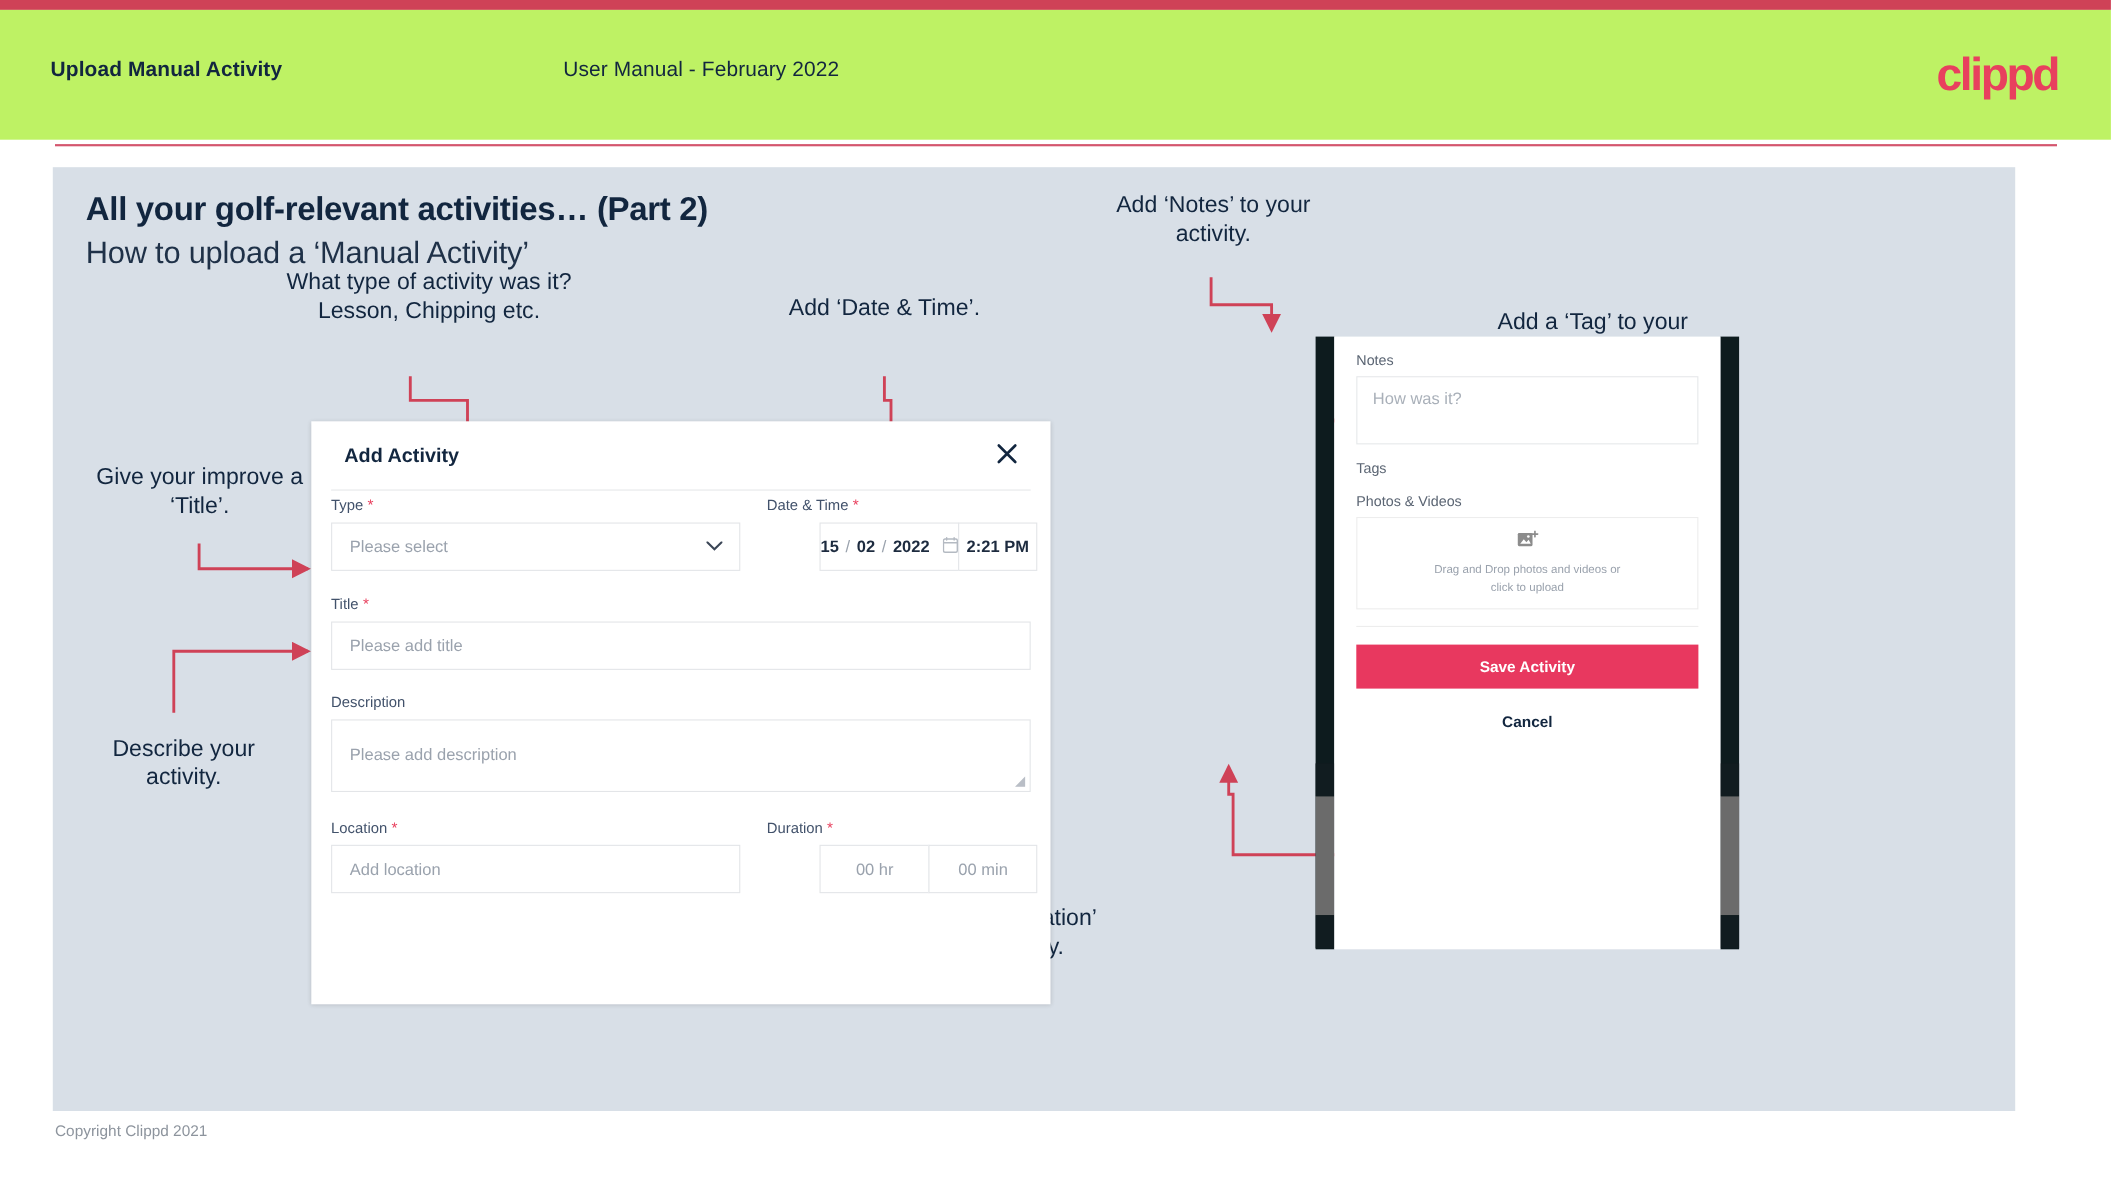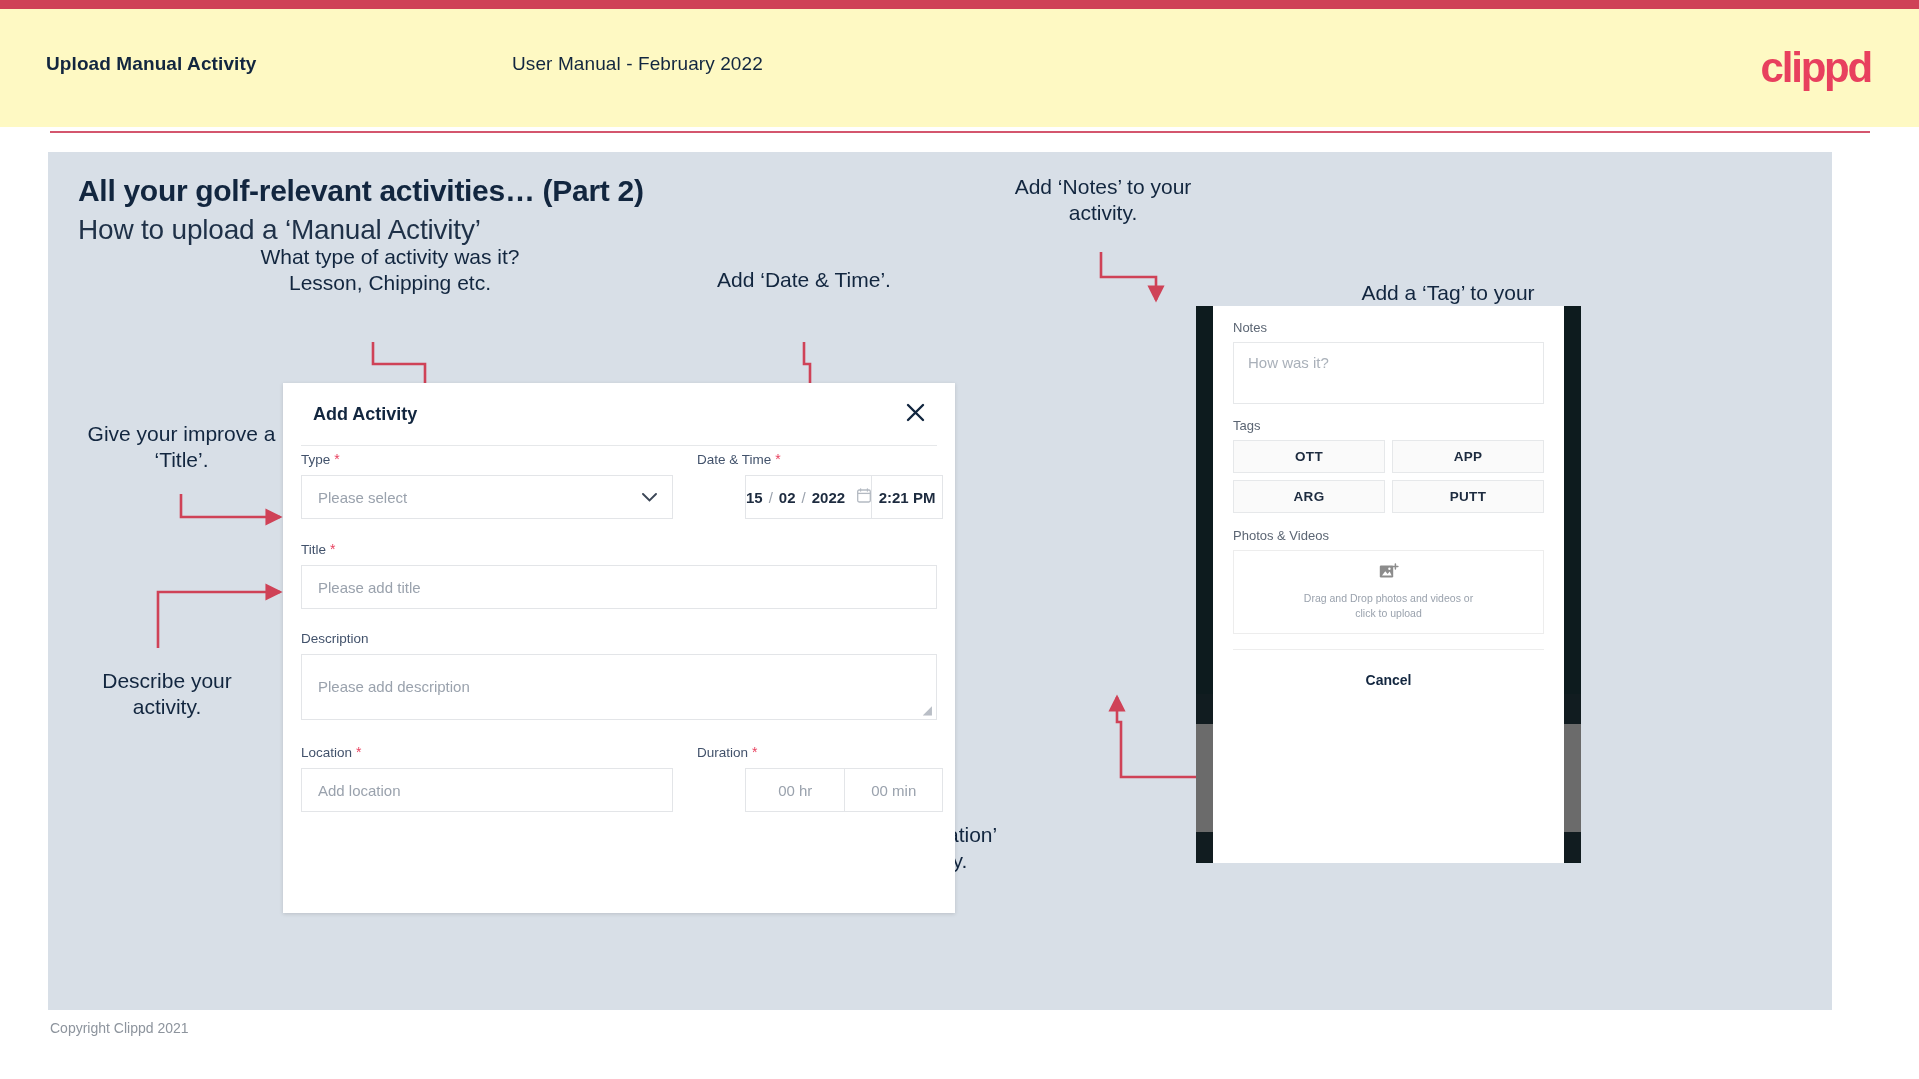--- a/index.html
+++ b/index.html
@@ -12,21 +12,21 @@
   }
   #root { position: relative; width: 1919px; height: 1079px; background:#fff; }
 
   
   .topbar {
     position: absolute; left: 0; top: 0; width: 1919px; height: 9px;
     background: #cf4257;
   }
 
   
-  .header { position: absolute; left: 0; top: 9px; width: 1919px; height: 118px; background:#fef9c3; }
+  .header { position: absolute; left: 0; top: 9px; width: 1919px; height: 118px; background:#bef264; }
   .hdr-title {
     position: absolute; left: 46px; top: 44px;
     font-size: 19px; font-weight: 600; color: #12263f; letter-spacing: .1px;
   }
   .hdr-sub {
     position: absolute; left: 512px; top: 44px;
     font-size: 19px; font-weight: 400; color: #12263f; letter-spacing: .1px;
   }
   .logo {
     position: absolute; right: 48px; top: 38px;
@@ -343,43 +343,38 @@
         <div class="btn-grey" style="top:418px; left:0;"></div>
         <div class="btn-dark" style="top:526px; left:0;"></div>
       </div>
 
       <div class="phone-screen">
 
         <div class="p-label">Notes</div>
         <div class="notes-box">How was it?</div>
 
         <div class="p-label" style="margin-top:14px;">Tags</div>
-        <div class="tags-grid">
-          <div class="tag">OTT</div>
-          <div class="tag">APP</div>
-          <div class="tag">ARG</div>
-          <div class="tag">PUTT</div>
-        </div>
 
         <div class="p-label" style="margin-top:15px;">Photos &amp; Videos</div>
         <div class="upload-box">
           <span>
             <svg width="20" height="17" viewBox="0 0 20 17">
               <rect x="0.8" y="2.5" width="13.4" height="12" rx="1.2" fill="#8c8c8c"></rect>
               <path d="M3,12.4 L6.3,8.3 L8.6,11 L10.7,8.6 L12.6,12.4 Z" fill="#fff"></path>
               <circle cx="10.4" cy="5.7" r="1.2" fill="#fff"></circle>
               <path d="M16.4,1 V6 M13.9,3.5 H18.9" stroke="#8c8c8c" stroke-width="1.5" stroke-linecap="round"></path>
             </svg>
           </span>
           <div class="upload-text" style="white-space:pre-line;">Drag and Drop photos and videos or
 click to upload</div>
         </div>
 
         <div class="p-divider" style="margin-top:15px;"></div>
 
+        <div class="save-btn" style="margin-top:16px;">Save Activity</div>
         <div class="cancel-btn" style="margin-top:16px;">Cancel</div>
 
       </div>
     </div>
 
   </div>
 
   <div class="copyright">Copyright Clippd 2021</div>
 
 </div>

